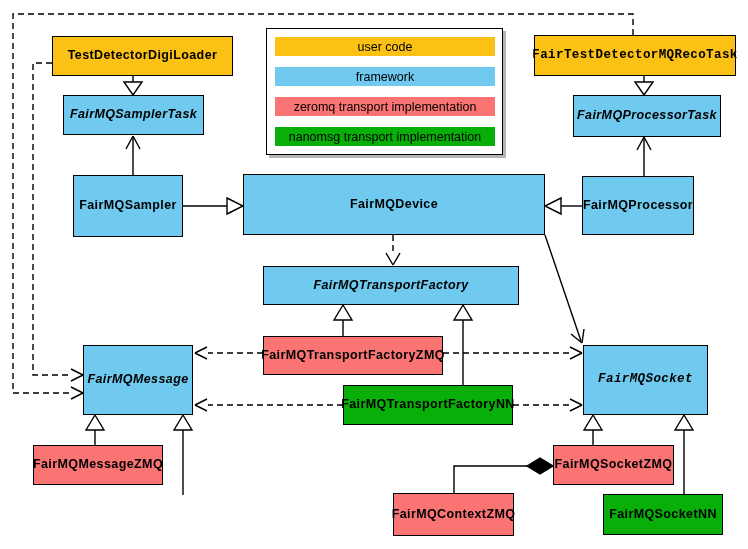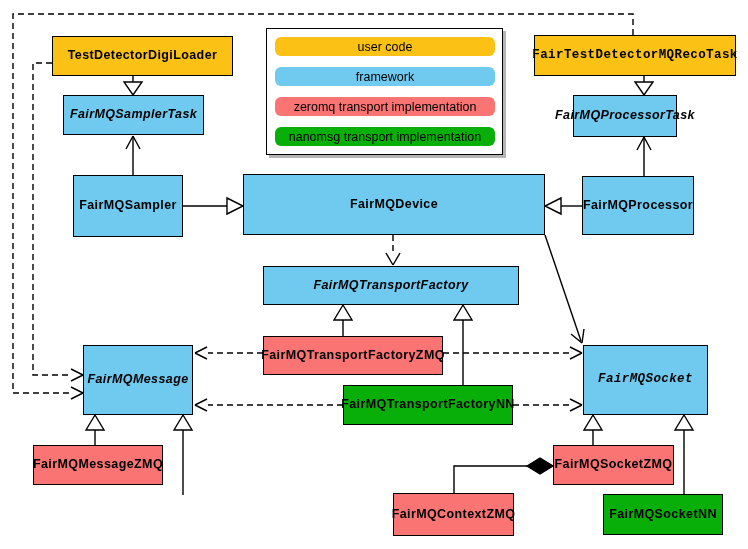--- a/index.html
+++ b/index.html
@@ -45,21 +45,20 @@
   }
   .legend-item {
     width: 220px;
     height: 19px;
     display: flex;
     align-items: center;
     justify-content: center;
     font-size: 12.5px;
     font-weight: normal;
     color: #000000;
-    border-radius: 6px;
   }
   svg line, svg path, svg polyline { stroke: #000000; stroke-width: 1.4; fill: none; }
   svg path.dashed { stroke-dasharray: 6 4; }
   svg polygon.tri { fill: #ffffff; stroke: #000000; stroke-width: 1.4; }
   svg polygon.diamond { fill: #000000; stroke: #000000; stroke-width: 1.4; }
 </style>
 </head>
 <body>
 
 <div class="canvas">
@@ -178,21 +177,21 @@
     <div class="legend-item" style="background-color: rgb(250, 116, 116);">zeromq transport implementation</div>
     <div class="legend-item" style="background-color: rgb(8, 175, 8);">nanomsg transport implementation</div>
   </div>
 
   <div class="node" style="left: 52px; top: 36px; width: 181px; height: 40px; background-color: rgb(251, 194, 21);">TestDetectorDigiLoader</div>
 
   <div class="node" style="left: 534px; top: 35px; width: 202px; height: 41px; background-color: rgb(251, 194, 21); font-family: Liberation Mono, monospace;">FairTestDetectorMQRecoTask</div>
 
   <div class="node abstract" style="left: 63px; top: 95px; width: 141px; height: 40px; background-color: rgb(112, 202, 240);">FairMQSamplerTask</div>
 
-  <div class="node abstract" style="left: 573px; top: 95px; width: 104px; height: 42px; background-color: rgb(112, 202, 240);">FairMQProcessorTask</div>
+  <div class="node abstract" style="left: 573px; top: 95px; width: 148px; height: 42px; background-color: rgb(112, 202, 240);">FairMQProcessorTask</div>
 
   <div class="node" style="left: 73px; top: 175px; width: 110px; height: 62px; background-color: rgb(112, 202, 240);">FairMQSampler</div>
 
   <div class="node" style="left: 243px; top: 174px; width: 302px; height: 61px; background-color: rgb(112, 202, 240);">FairMQDevice</div>
 
   <div class="node" style="left: 582px; top: 176px; width: 112px; height: 59px; background-color: rgb(112, 202, 240);">FairMQProcessor</div>
 
   <div class="node abstract" style="left: 263px; top: 266px; width: 256px; height: 39px; background-color: rgb(112, 202, 240);">FairMQTransportFactory</div>
 
   <div class="node" style="left: 263px; top: 336px; width: 180px; height: 39px; background-color: rgb(250, 116, 116);">FairMQTransportFactoryZMQ</div>

